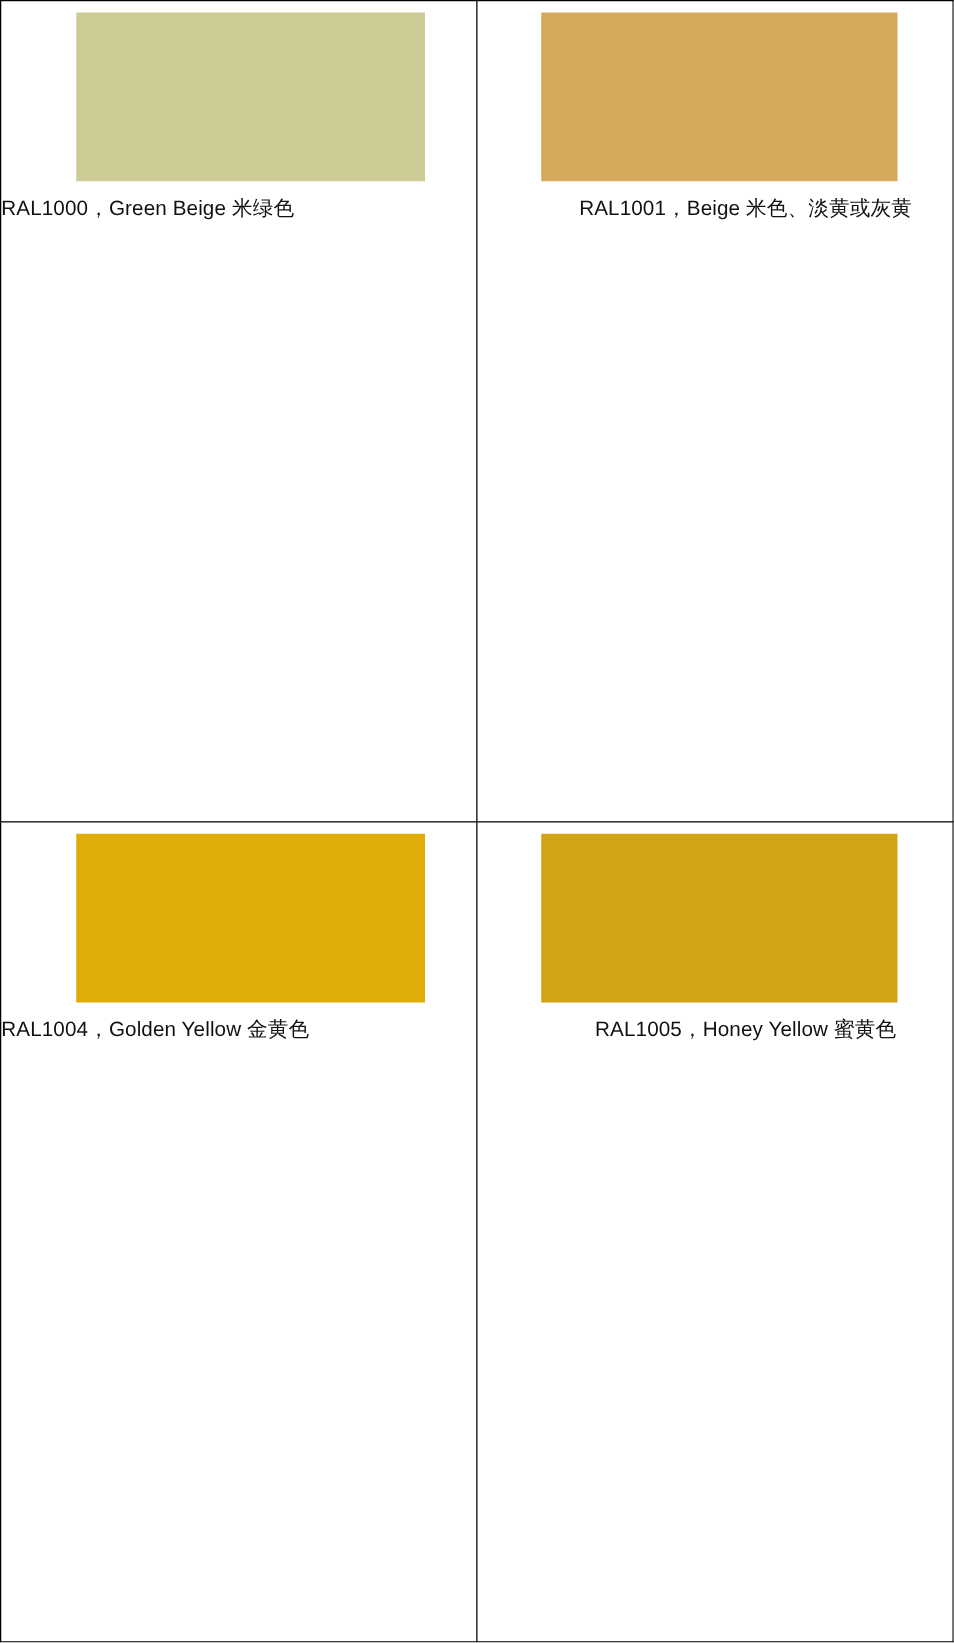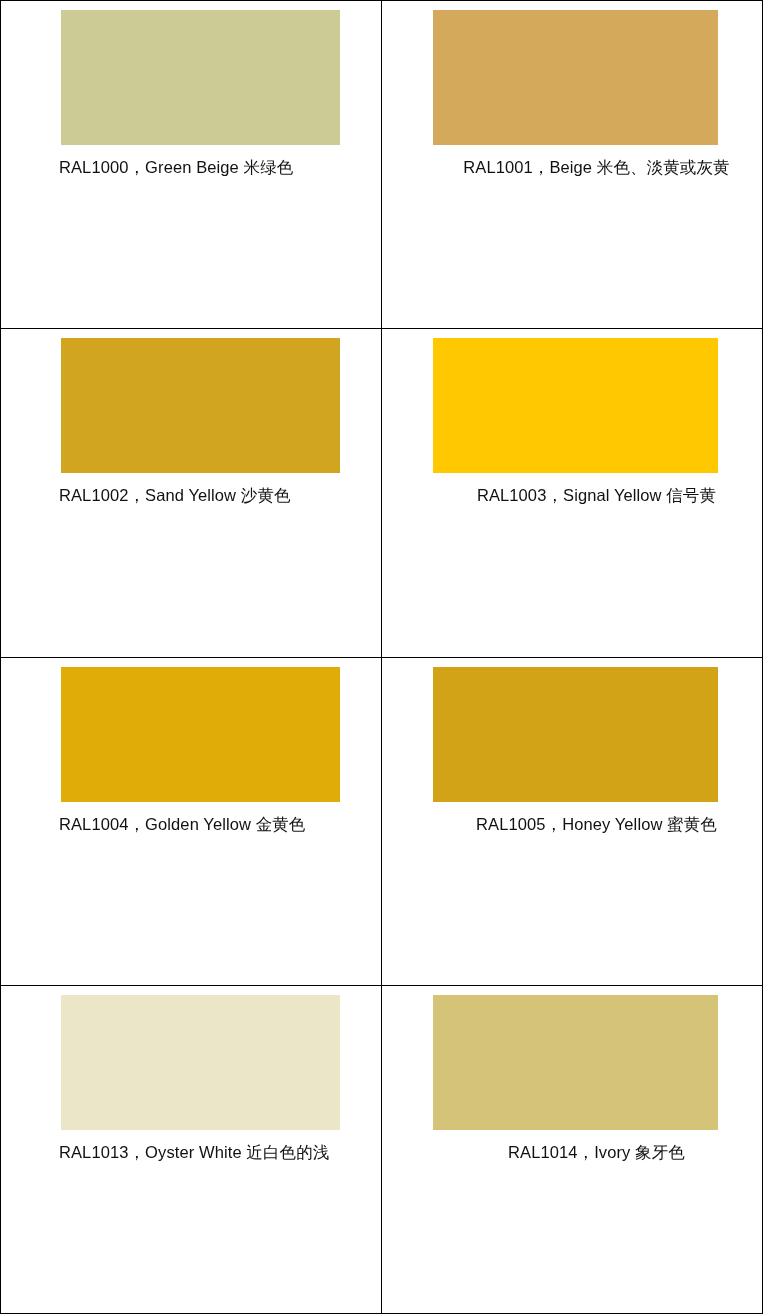--- a/index.html
+++ b/index.html
@@ -55,21 +55,20 @@
   }
 
   
   td.col-right .swatch {
     margin-left: 51px;
     width: 285px;
   }
 
   .caption {
     display: block;
-    padding-left: 58px;
     padding-top: 13px;
     font-size: 16.5px;
     line-height: 1.1;
     color: #111111;
     white-space: nowrap;
     letter-spacing: 0.1px;
   }
 
   td.col-right .caption {
     padding-left: 49px;
@@ -94,38 +93,20 @@
       <td class="ral-cell col-right">
         <div class="cell-inner">
           <span class="swatch-row">
             <span class="swatch" style="background-color: rgb(213, 169, 92);"></span>
           </span>
           <span class="caption">RAL1001，Beige 米色、淡黄或灰黄</span>
         </div>
       </td>
     </tr>
 
-    <tr>
-      <td class="ral-cell col-left">
-        <div class="cell-inner">
-          <span class="swatch-row">
-            <span class="swatch" style="background-color: rgb(210, 165, 32);"></span>
-          </span>
-          <span class="caption">RAL1002，Sand Yellow 沙黄色</span>
-        </div>
-      </td>
-      <td class="ral-cell col-right">
-        <div class="cell-inner">
-          <span class="swatch-row">
-            <span class="swatch" style="background-color: rgb(255, 200, 0);"></span>
-          </span>
-          <span class="caption">RAL1003，Signal Yellow 信号黄</span>
-        </div>
-      </td>
-    </tr>
 
     <tr>
       <td class="ral-cell col-left">
         <div class="cell-inner">
           <span class="swatch-row">
             <span class="swatch" style="background-color: rgb(224, 172, 8);"></span>
           </span>
           <span class="caption">RAL1004，Golden Yellow 金黄色</span>
         </div>
       </td>
@@ -134,34 +115,16 @@
           <span class="swatch-row">
             <span class="swatch" style="background-color: rgb(210, 163, 22);"></span>
           </span>
           <span class="caption">RAL1005，Honey Yellow 蜜黄色</span>
         </div>
       </td>
     </tr>
 
 
 
-    <tr>
-      <td class="ral-cell col-left">
-        <div class="cell-inner">
-          <span class="swatch-row">
-            <span class="swatch" style="background-color: rgb(234, 230, 199);"></span>
-          </span>
-          <span class="caption">RAL1013，Oyster White 近白色的浅</span>
-        </div>
-      </td>
-      <td class="ral-cell col-right">
-        <div class="cell-inner">
-          <span class="swatch-row">
-            <span class="swatch" style="background-color: rgb(213, 195, 120);"></span>
-          </span>
-          <span class="caption">RAL1014，Ivory 象牙色</span>
-        </div>
-      </td>
-    </tr>
 
 
   </tbody>
 </table>
 
 </body></html>

